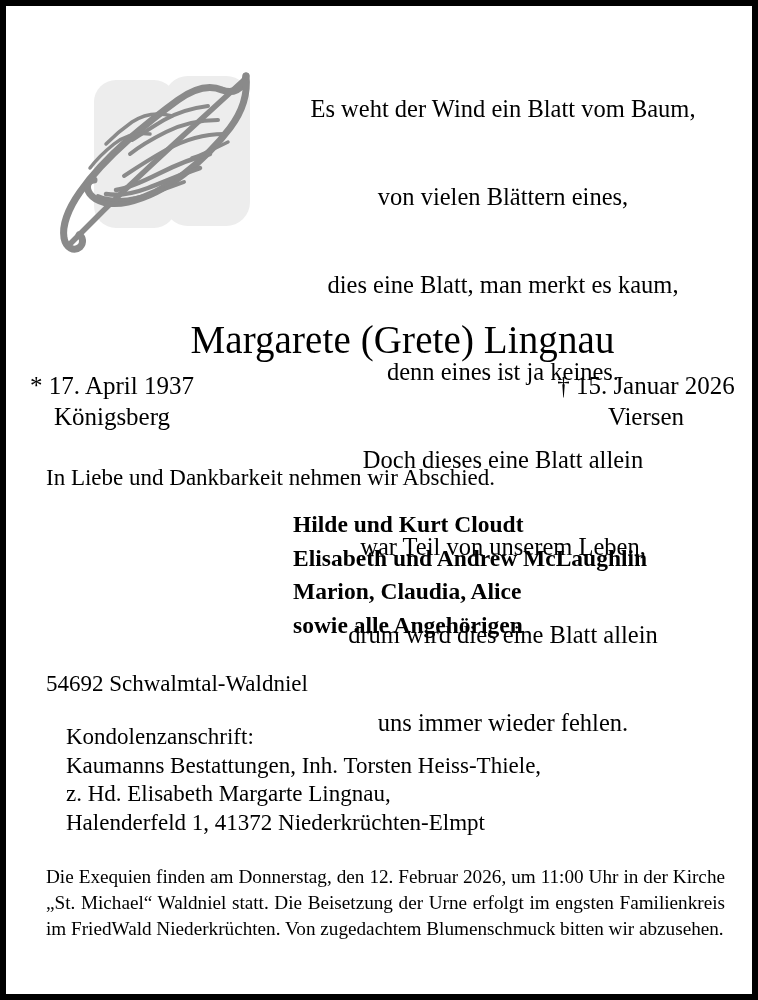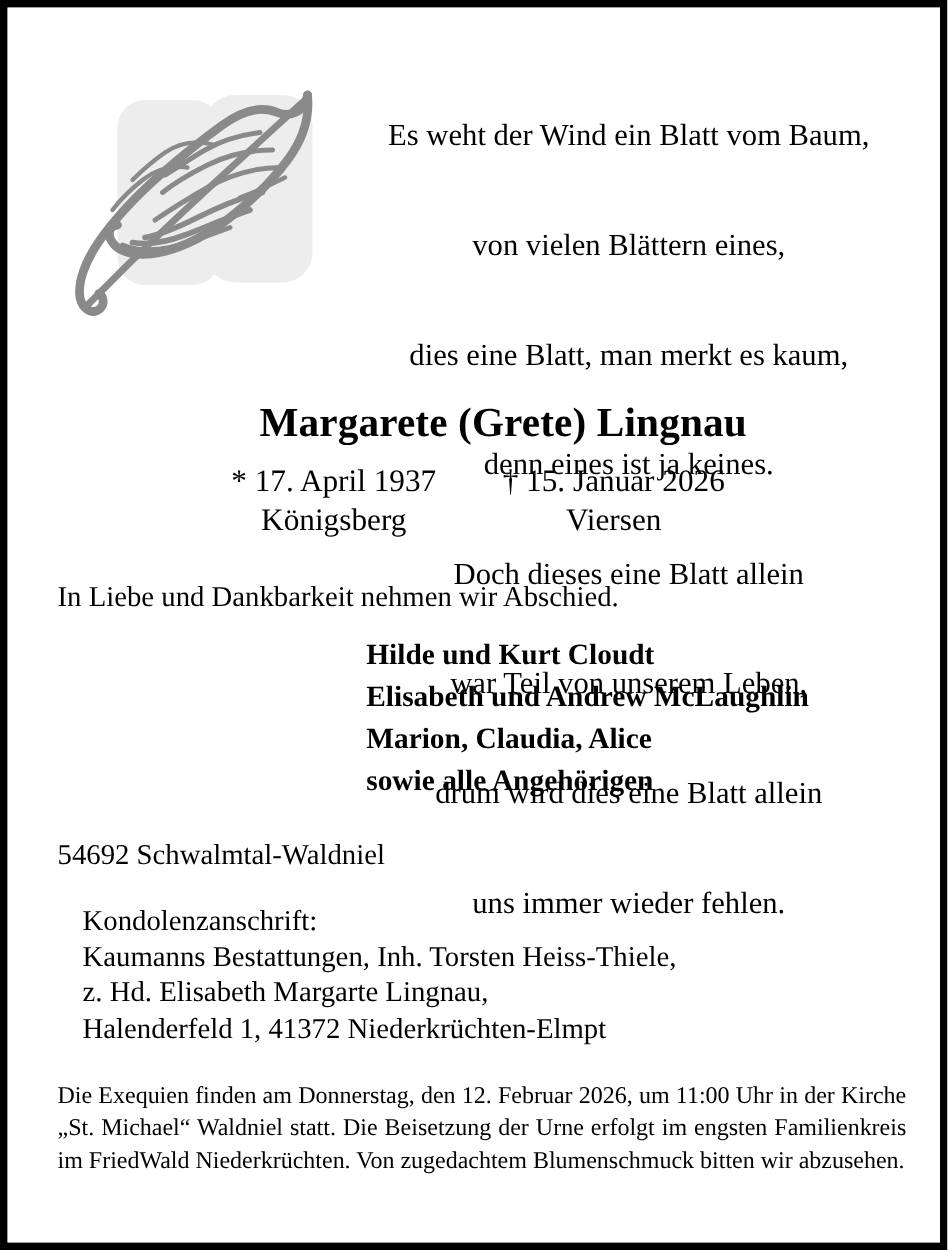--- a/index.html
+++ b/index.html
@@ -63,31 +63,31 @@
 
   
   .name-block {
     position: absolute;
     left: 0;
     right: 0;
     top: 310px;
     text-align: center;
   }
   .deceased-name {
-    font-size: 33px;
-    font-weight: bold;
+    font-size: 39px;
+    font-weight: normal;
     line-height: 47px;
     letter-spacing: 0.1px;
     margin-left: 47px;
   }
 
   .dates-row {
     margin-top: 8px;
     display: flex;
-    justify-content: center;
+    justify-content: space-between;
     align-items: flex-start;
     gap: 12px;
   }
   .date-col {
     width: 212px;
     text-align: center;
     font-size: 25px;
     line-height: 30px;
   }
   .date-main {

